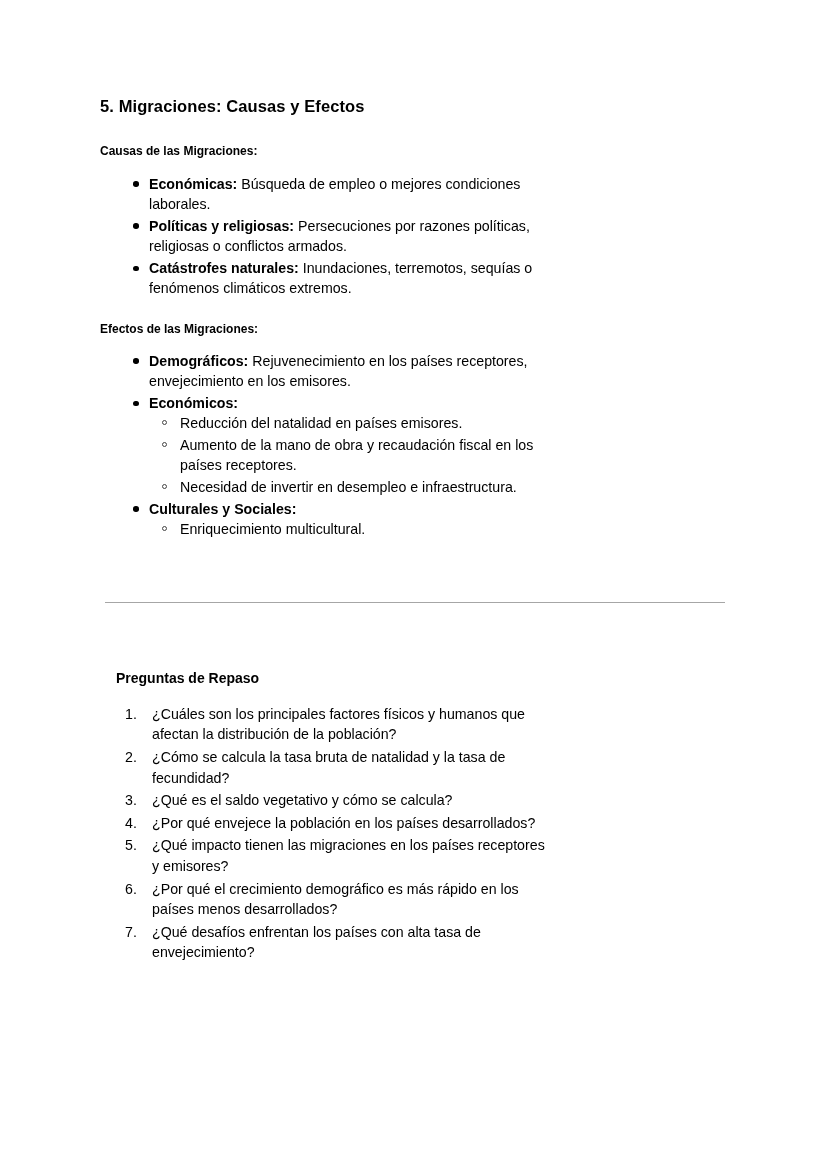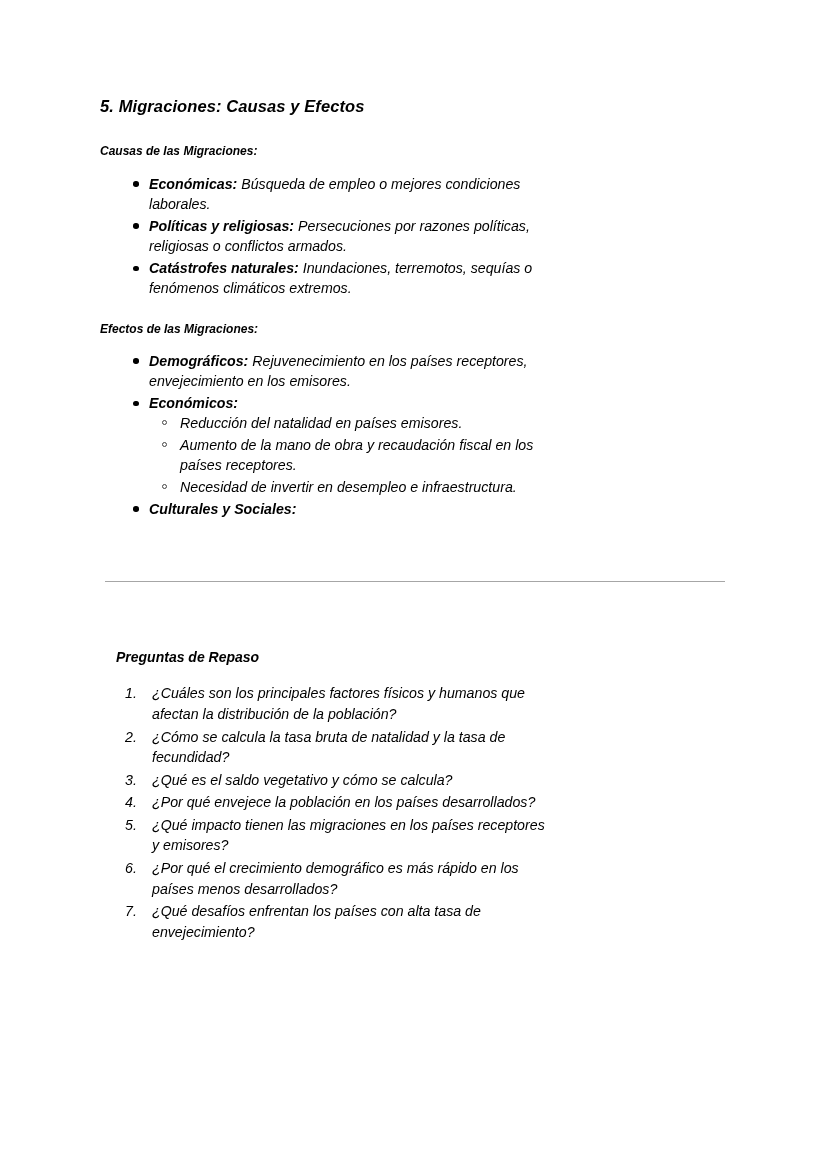--- a/index.html
+++ b/index.html
@@ -13,21 +13,20 @@
     font-family: "Liberation Sans", sans-serif;
     color: #000000;
     -webkit-font-smoothing: antialiased;
   }
   .page {
     width: 656px;
     min-height: 1169px;
     box-sizing: border-box;
     padding: 96px 103px 40px 100px;
     background: #ffffff;
-    font-style: italic;
   }
   .section-title {
     font-size: 16.5px;
     font-weight: bold;
     line-height: 1.3;
     margin: 0 0 26px 0;
     letter-spacing: 0.1px;
   }
   .sub-head {
     font-size: 12px;
@@ -138,20 +137,21 @@
   <h2 class="sub-head">Efectos de las Migraciones:</h2>
 
   <ul class="bullets" id="effects-list">
       <li><b>Demográficos:</b><span> Rejuvenecimiento en los países receptores, envejecimiento en los emisores.</span></li>
       <li><b>Económicos:</b><ul class="subbullets">
           <li>Reducción del natalidad en países emisores.</li>
           <li>Aumento de la mano de obra y recaudación fiscal en los países receptores.</li>
           <li>Necesidad de invertir en desempleo e infraestructura.</li>
         </ul></li>
       <li><b>Culturales y Sociales:</b><ul class="subbullets">
+          <li>Enriquecimiento multicultural.</li>
         </ul></li>
     </ul>
 
   <hr class="divider">
 
   <h2 class="questions-title">Preguntas de Repaso</h2>
 
   <ol class="questions" id="questions-list">
       <li>¿Cuáles son los principales factores físicos y humanos que afectan la distribución de la población?</li>
       <li>¿Cómo se calcula la tasa bruta de natalidad y la tasa de fecundidad?</li>

